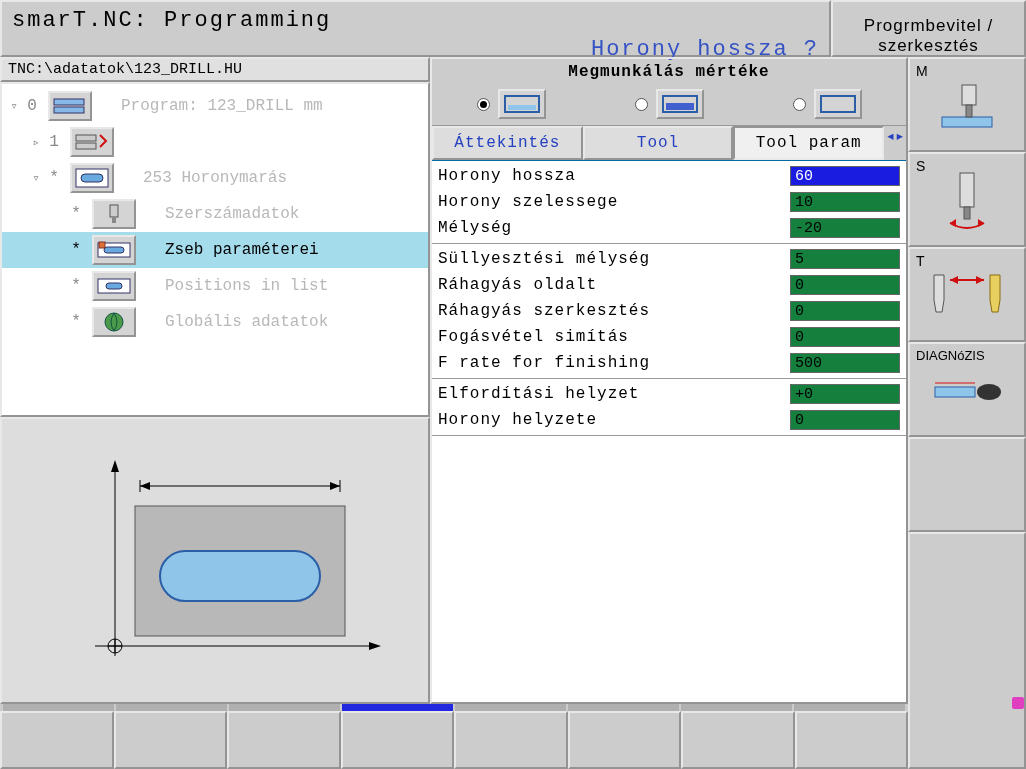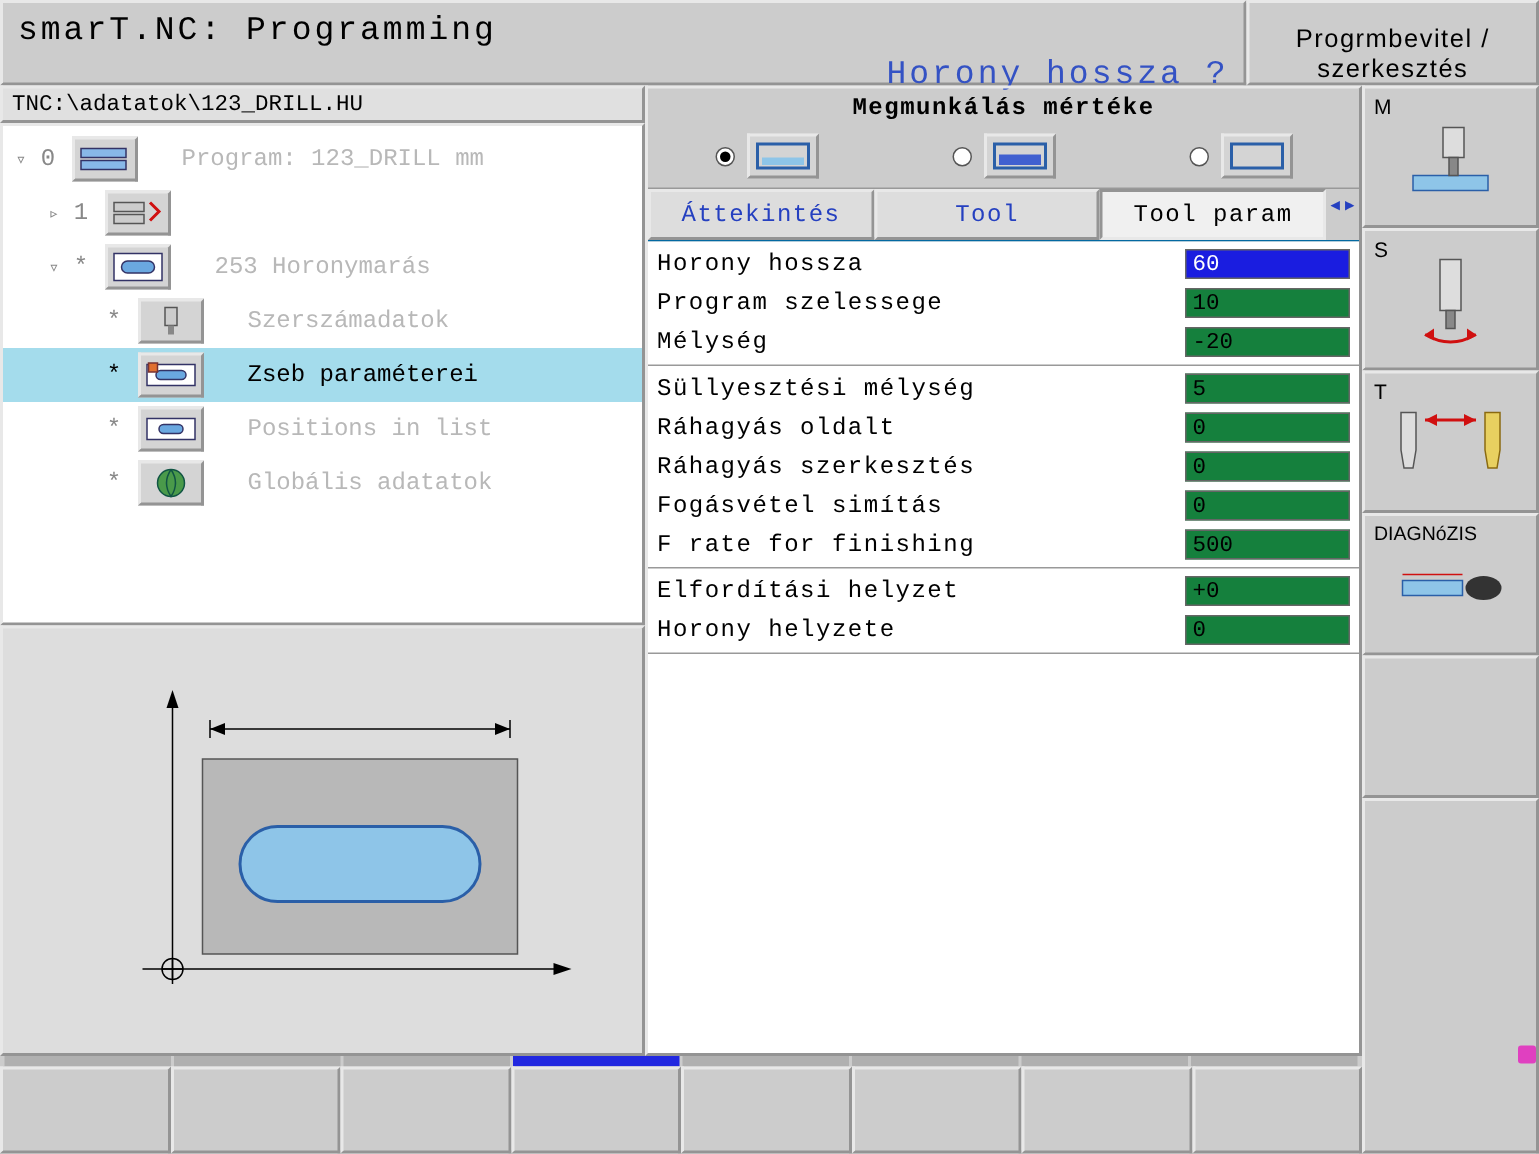--- a/index.html
+++ b/index.html
@@ -282,21 +282,21 @@
               <div class="tab-nav">◂▸</div>
             </div>
 
           <div class="params" id="params">
               <div class="pgroup">
                 <div class="prow">
                   <span class="plabel">Horony hossza</span>
                   <span class="pval sel">60</span>
                 </div>
                 <div class="prow">
-                  <span class="plabel">Program szelessege</span>
+                  <span class="plabel">Horony szelessege</span>
                   <span class="pval">10</span>
                 </div>
                 <div class="prow">
                   <span class="plabel">Mélység</span>
                   <span class="pval">-20</span>
                 </div>
               </div>
               <div class="pgroup">
                 <div class="prow">
                   <span class="plabel">Süllyesztési mélység</span>

